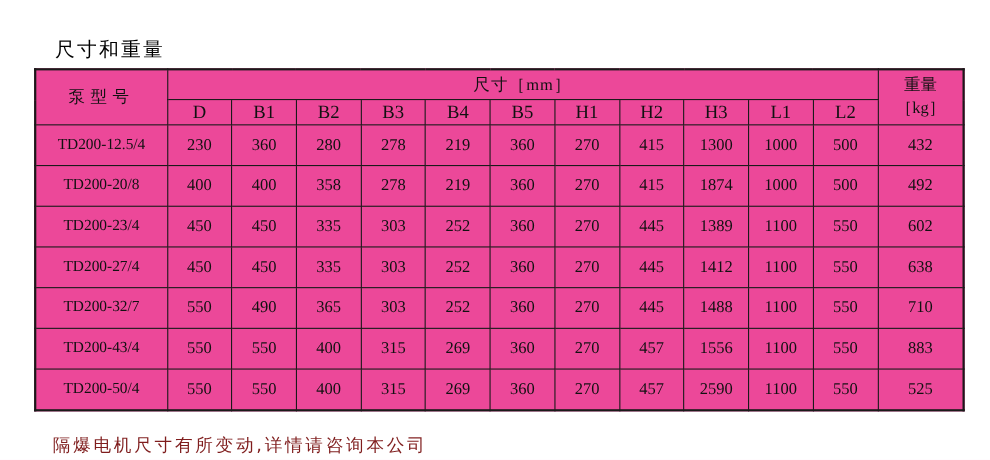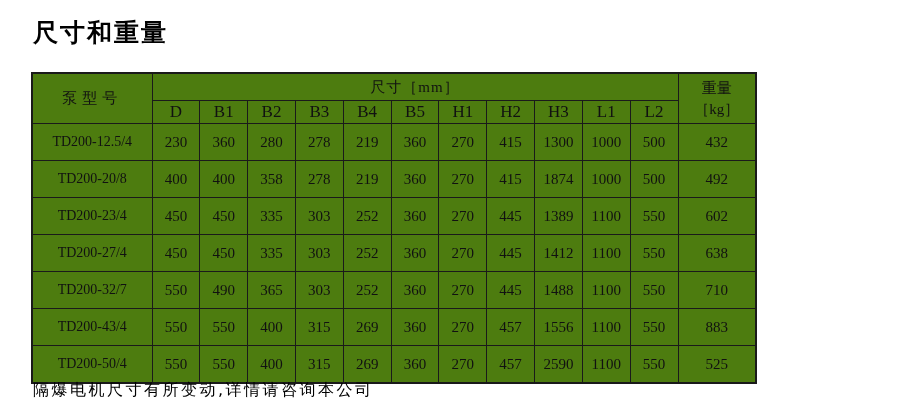--- a/index.html
+++ b/index.html
@@ -13,36 +13,36 @@
     height: 418px;
     background: #ffffff;
     overflow: hidden;
     font-family: "Liberation Serif", "DejaVu Serif", serif;
     color: #111111;
   }
   .title {
     position: absolute;
     left: 33px;
     top: 16px;
-    margin: 0;
+    margin: 17px;
     font-family: "DejaVu Sans", "Liberation Sans", sans-serif;
-    font-weight: bold;
-    font-size: 25px;
+    font-weight: normal;
+    font-size: 18px;
     letter-spacing: 2px;
     color: #000000;
   }
   table.spec {
     position: absolute;
     left: 31px;
-    top: 72px;
-    width: 726px;
+    top: 62px;
+    width: 846px;
     border-collapse: collapse;
     table-layout: fixed;
     border: 2px solid #1a1a1a;
-    background: #4d7c0f;
+    background: #ec4899;
   }
   table.spec th, table.spec td {
     border: 1px solid #1a1a1a;
     text-align: center;
     vertical-align: middle;
     font-weight: normal;
     padding: 0;
     overflow: hidden;
     white-space: nowrap;
   }
@@ -63,25 +63,25 @@
   }
   tbody td {
     height: 36px;
     font-size: 15px;
   }
   tbody td.model-cell { font-size: 14px; }
   .footer-note {
     position: absolute;
     left: 33px;
     top: 380px;
-    margin: 0;
+    margin: 15px;
     font-family: "DejaVu Sans", "Liberation Sans", sans-serif;
     font-size: 16px;
     letter-spacing: 2.5px;
-    color: #000000;
+    color: #7f1d1d;
   }
 </style>
 </head>
 <body>
 
 <div class="page">
 
   <h1 class="title">尺寸和重量</h1>
 
   <table class="spec">

